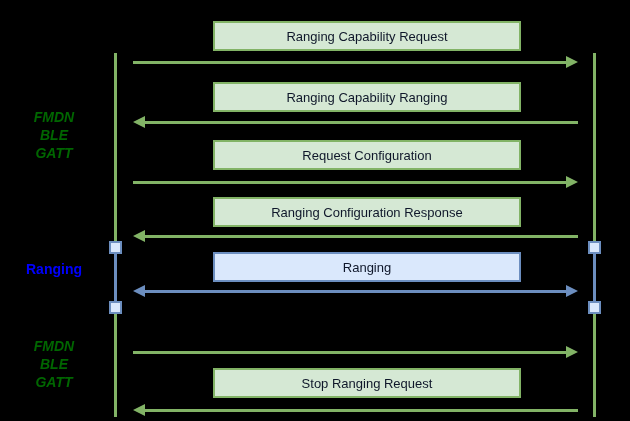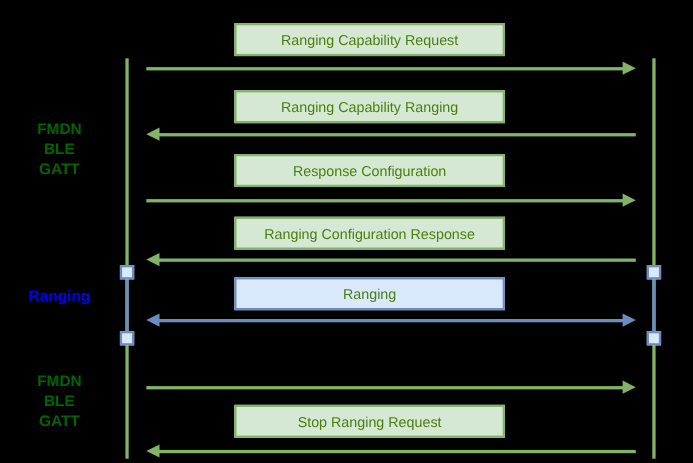--- a/index.html
+++ b/index.html
@@ -20,23 +20,23 @@
     position:absolute; width:13px; height:13px; box-sizing:border-box;
     background:var(--blueFill); border:2px solid var(--blue);
   }
   .activation-square.l { left:109px; }
   .activation-square.r { left:588px; }
   .activation-square.top { top:241px; }
   .activation-square.bot { top:301px; }
 
   
   .msg-box {
-    position:absolute; left:213px; width:246px; height:30px; box-sizing:border-box;
+    position:absolute; left:213px; width:308px; height:30px; box-sizing:border-box;
     display:flex; align-items:center; justify-content:center;
-    font-size:13px; color:#4d7c0f; text-align:center;
+    font-size:13px; color:#0f172a; text-align:center;
   }
   .msg-box.green-box { background:var(--greenFill); border:2px solid var(--green); }
   .msg-box.blue-box  { background:var(--blueFill);  border:2px solid var(--blue); }
 
   
   .arrow { position:absolute; left:133px; width:445px; height:13px; }
   .arrow .line  { position:absolute; top:5px; height:3px; }
   .arrow.green-arrow .line { background:var(--green); }
   .arrow.blue-arrow  .line { background:var(--blue); }
   .arrow .head { position:absolute; top:0; width:0; height:0;
@@ -49,21 +49,21 @@
   .arrow.blue-arrow .head-left  { border-right-color:var(--blue); }
   .arrow.dir-right .line { left:0;    right:10px; }
   .arrow.dir-left  .line { left:10px; right:0; }
   .arrow.dir-both  .line { left:10px; right:10px; }
 
   
   .side-label {
     position:absolute; left:14px; width:80px; text-align:center;
     font-weight:bold; font-size:14px; line-height:18px;
   }
-  .side-label.green-text { color:var(--labelGreen); }
+  .side-label.green-text { color:var(--labelGreen);font-style:italic; }
   .side-label.blue-text  { color:var(--labelBlue); }
 </style>
 </head>
 <body>
 
 <div id="stage">
 
   <div class="lifeline left"></div>
   <div class="lifeline right"></div>
   <div class="activation-segment left"></div>
@@ -97,21 +97,21 @@
 
   <div class="msg-box green-box" style="top:82px">
     <span>Ranging Capability Ranging</span>
   </div>
   <div class="arrow green-arrow dir-left" style="top:116px">
     <div class="line"></div>
     <div class="head head-left"></div>
   </div>
 
   <div class="msg-box green-box" style="top:140px">
-    <span>Response Configuration</span>
+    <span>Request Configuration</span>
   </div>
   <div class="arrow green-arrow dir-right" style="top:176px">
     <div class="line"></div>
     <div class="head head-right"></div>
   </div>
 
   <div class="msg-box green-box" style="top:197px">
     <span>Ranging Configuration Response</span>
   </div>
   <div class="arrow green-arrow dir-left" style="top:230px">

